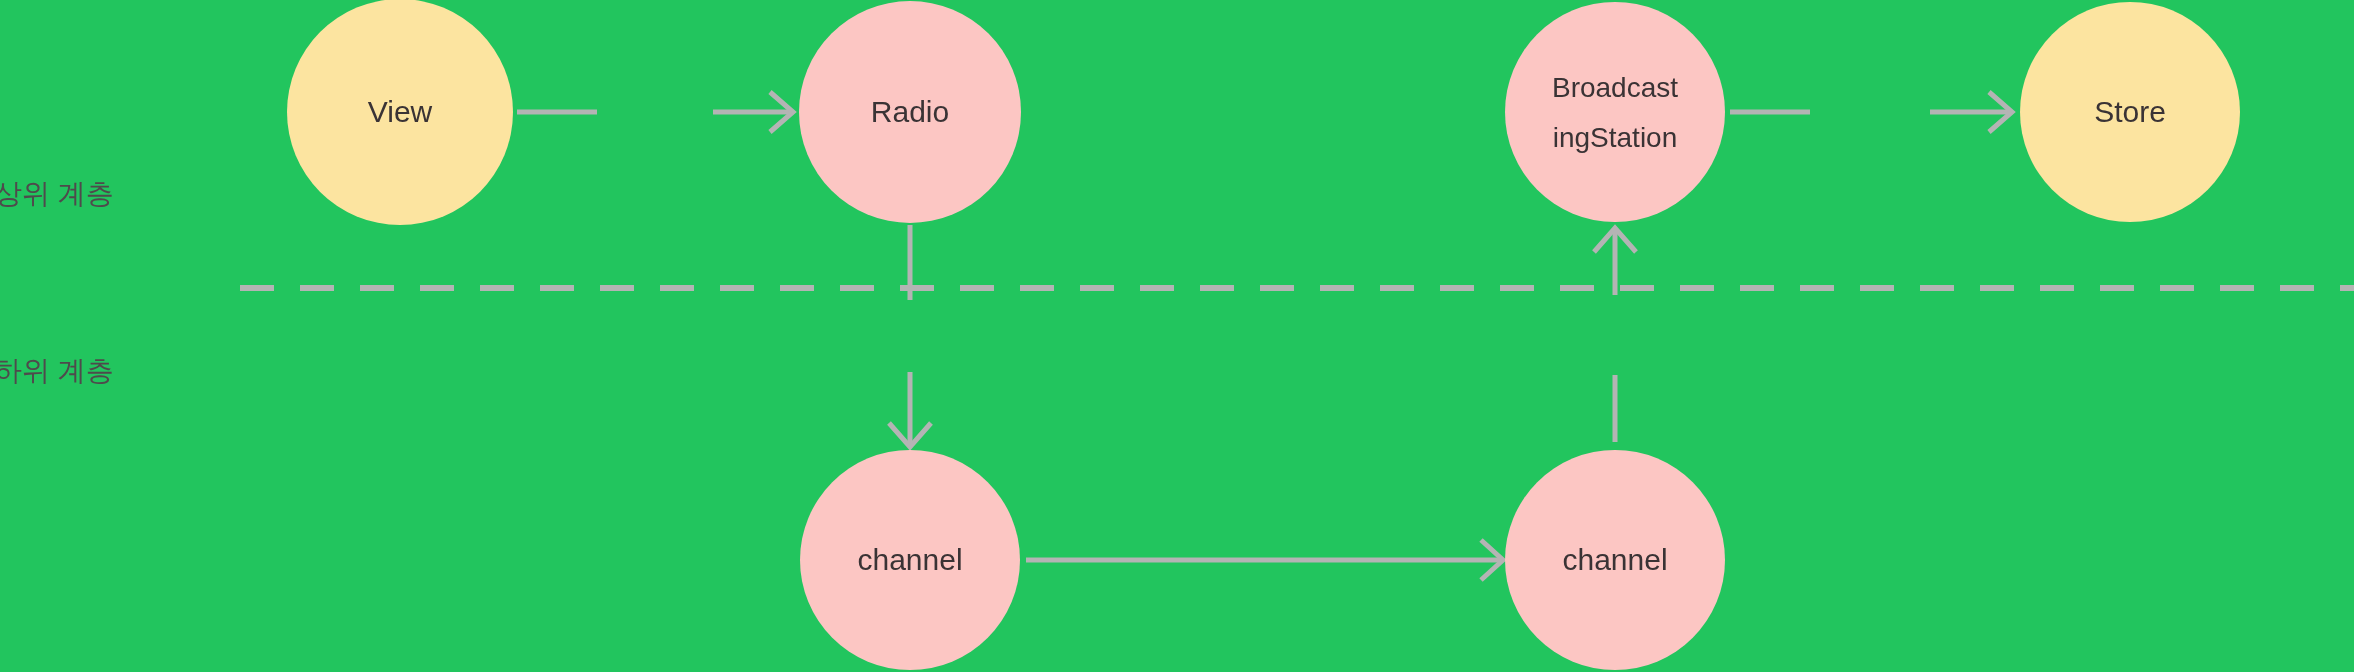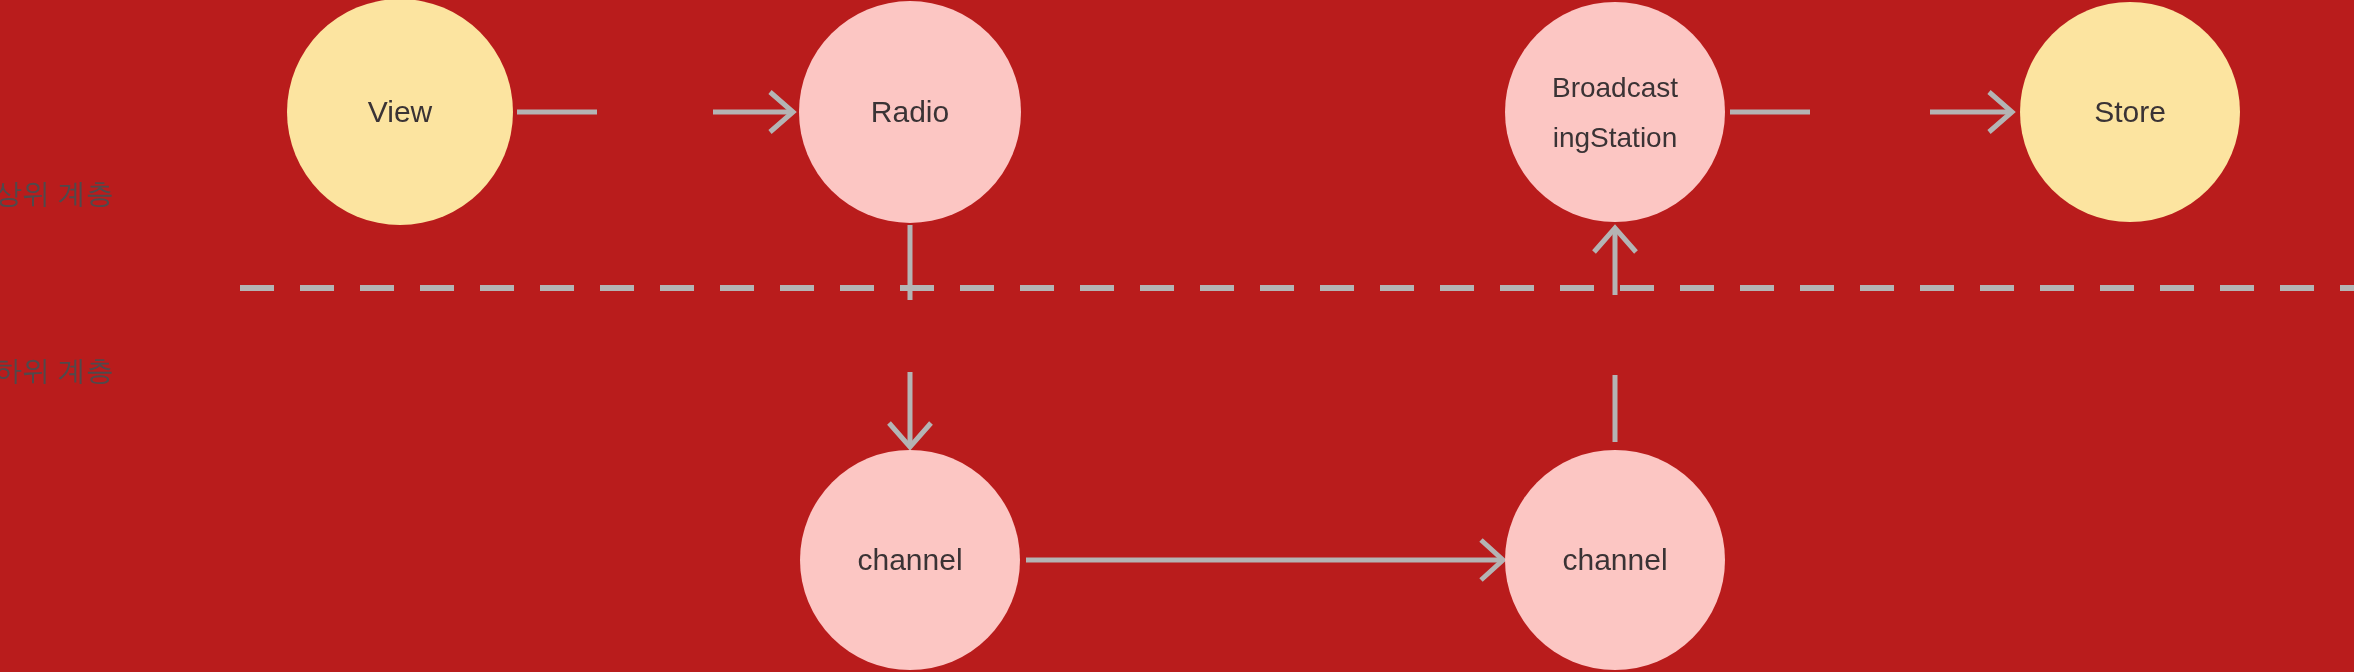--- a/index.html
+++ b/index.html
@@ -8,21 +8,21 @@
     padding: 0;
     background: #000000;
   }
   body {
     font-family: "Liberation Sans", "DejaVu Sans", sans-serif;
   }
   #canvas {
     position: relative;
     width: 2354px;
     height: 672px;
-    background: #b91c1c;
+    background: #22c55e;
     overflow: hidden;
   }
   #diagram-svg {
     position: absolute;
     left: 0;
     top: 0;
     width: 2354px;
     height: 672px;
     display: block;
   }

